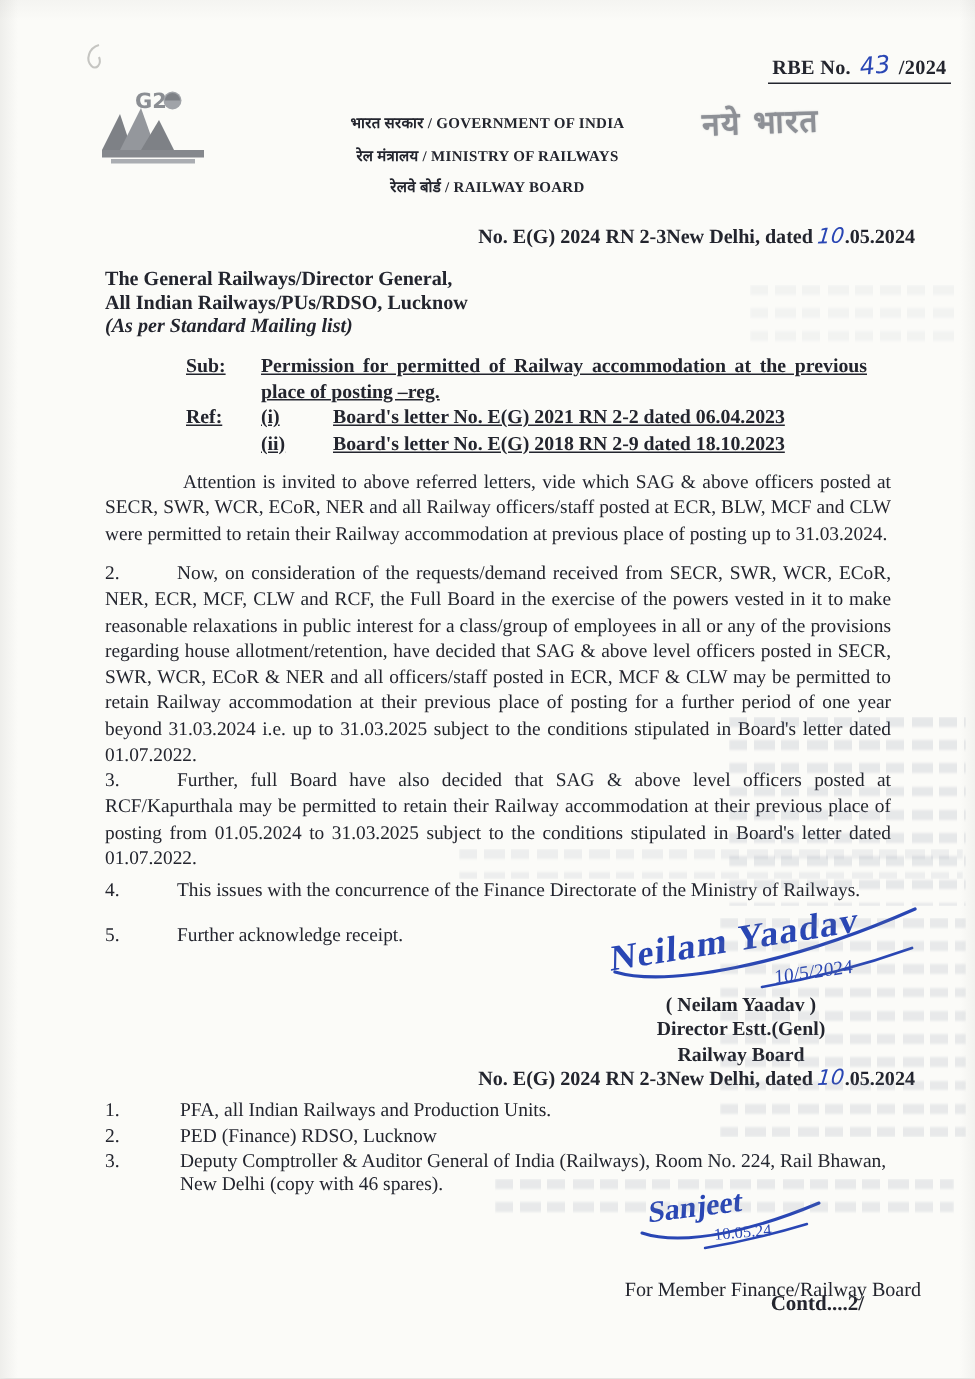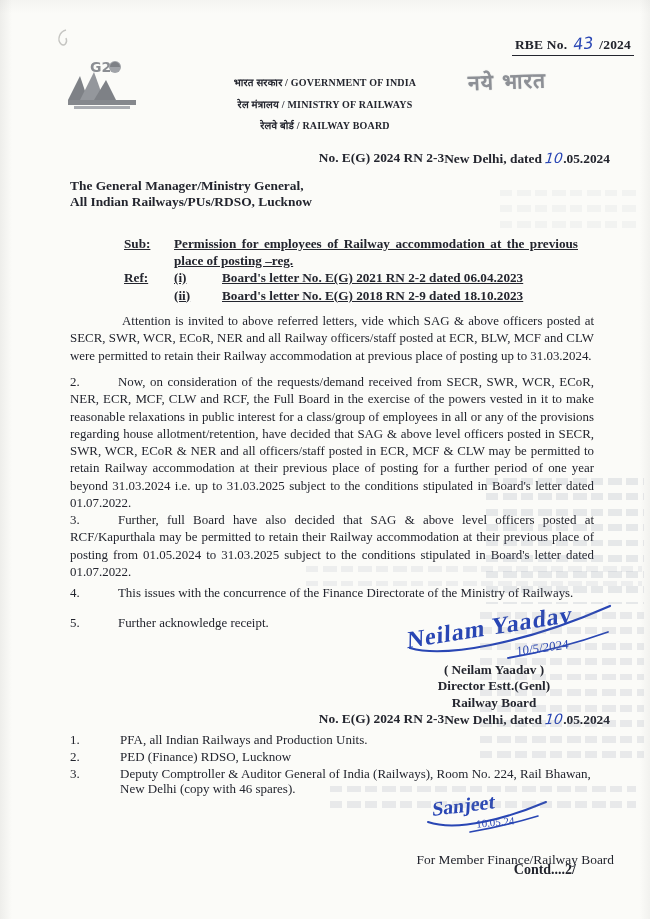--- a/index.html
+++ b/index.html
@@ -155,28 +155,29 @@
   </div>
 
   <div class="refline refline-1">
     <span>No. E(G) 2024 RN 2-3</span>
     <span>
       <span>New Delhi, dated </span><span class="hand">10</span><span>.05.2024</span>
     </span>
   </div>
 
   <div class="addressee">
-    <div>The General Manager/Ministry General,</div>
+    <div>The General Railways/Director General,</div>
     <div>All Indian Railways/PUs/RDSO, Lucknow</div>
+    <div class="mail-list">(As per Standard Mailing list)</div>
   </div>
 
   <div class="subref">
     <div class="row">
       <span class="lbl">Sub:</span>
-      <span class="txt">Permission for employees of Railway accommodation at the previous place of posting –reg.</span>
+      <span class="txt">Permission for permitted of Railway accommodation at the previous place of posting –reg.</span>
     </div>
     <div class="row">
       <span class="lbl">Ref:</span>
       <span class="num">(i)</span>
       <span class="txt">Board's letter No. E(G) 2021 RN 2-2 dated 06.04.2023</span>
     </div>
     <div class="row">
       <span class="lbl"></span>
       <span class="num">(ii)</span>
       <span class="txt">Board's letter No. E(G) 2018 RN 2-9 dated 18.10.2023</span>

